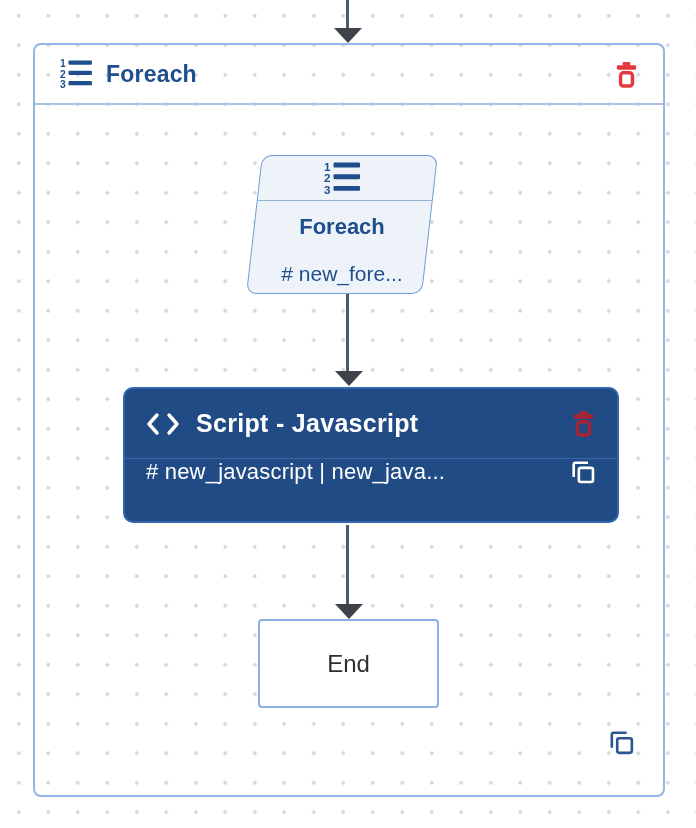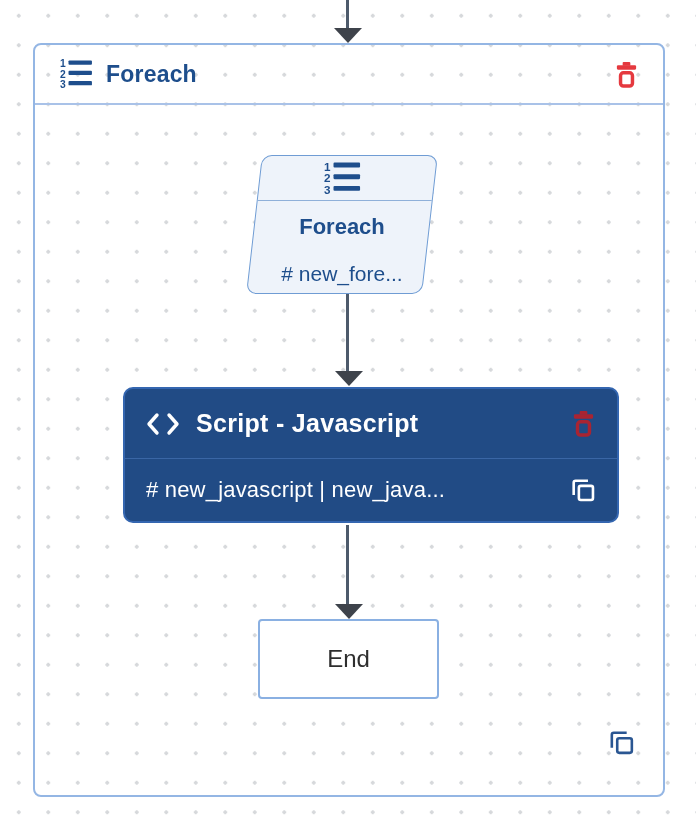--- a/index.html
+++ b/index.html
@@ -102,31 +102,31 @@
   .script-header {
     height: 70px;
     display: flex; align-items: center; gap: 16px;
     padding: 0 21px;
     border-bottom: 1.5px solid #3a66a5;
   }
   .script-title { font-size: 25px; font-weight: 700; letter-spacing: 0.3px; }
   .script-trash { margin-left: auto; color: #a92432; }
   .script-subrow {
     flex: 1;
-    display: flex; align-items: center; gap: 16px;
+    display: flex; align-items: flex-start; gap: 16px;
     padding: 0 21px;
   }
   .script-subtitle { font-size: 22px; font-weight: 400; letter-spacing: 0.2px; }
   .script-copy { margin-left: auto; color: #ffffff; }
 
   
   .end-node {
     position: absolute;
     left: 223px; top: 574px;
-    width: 181px; height: 80px;
+    width: 181px; height: 89px;
     background: #ffffff;
     border: 2px solid #8ab0e2;
     border-radius: 4px;
     display: flex; align-items: center; justify-content: center;
   }
   .end-label { font-size: 24px; color: #2e2e2e; }
 
   
   .container-copy {
     position: absolute;

